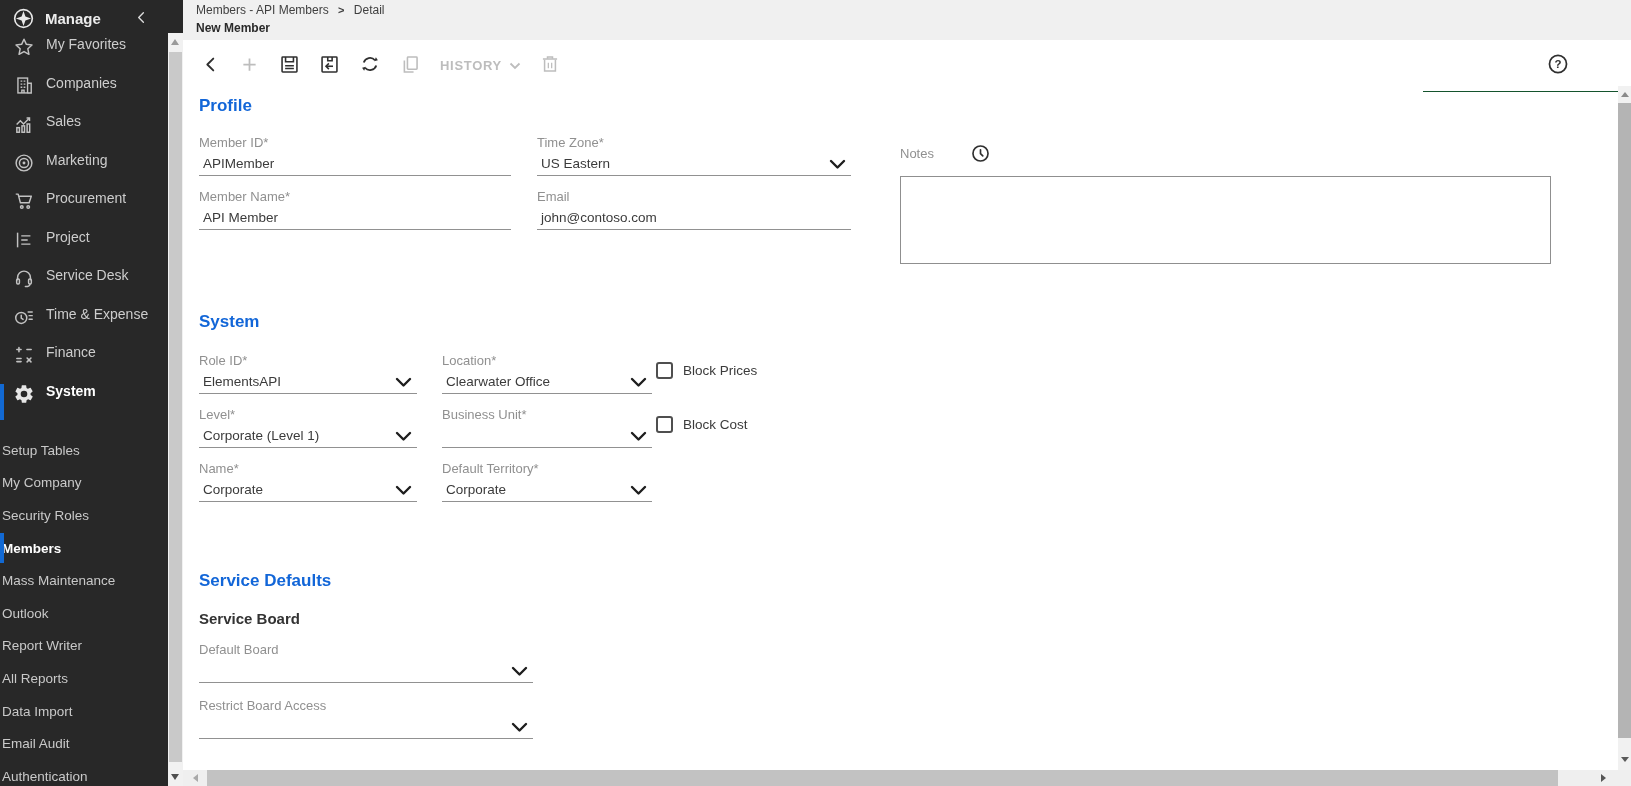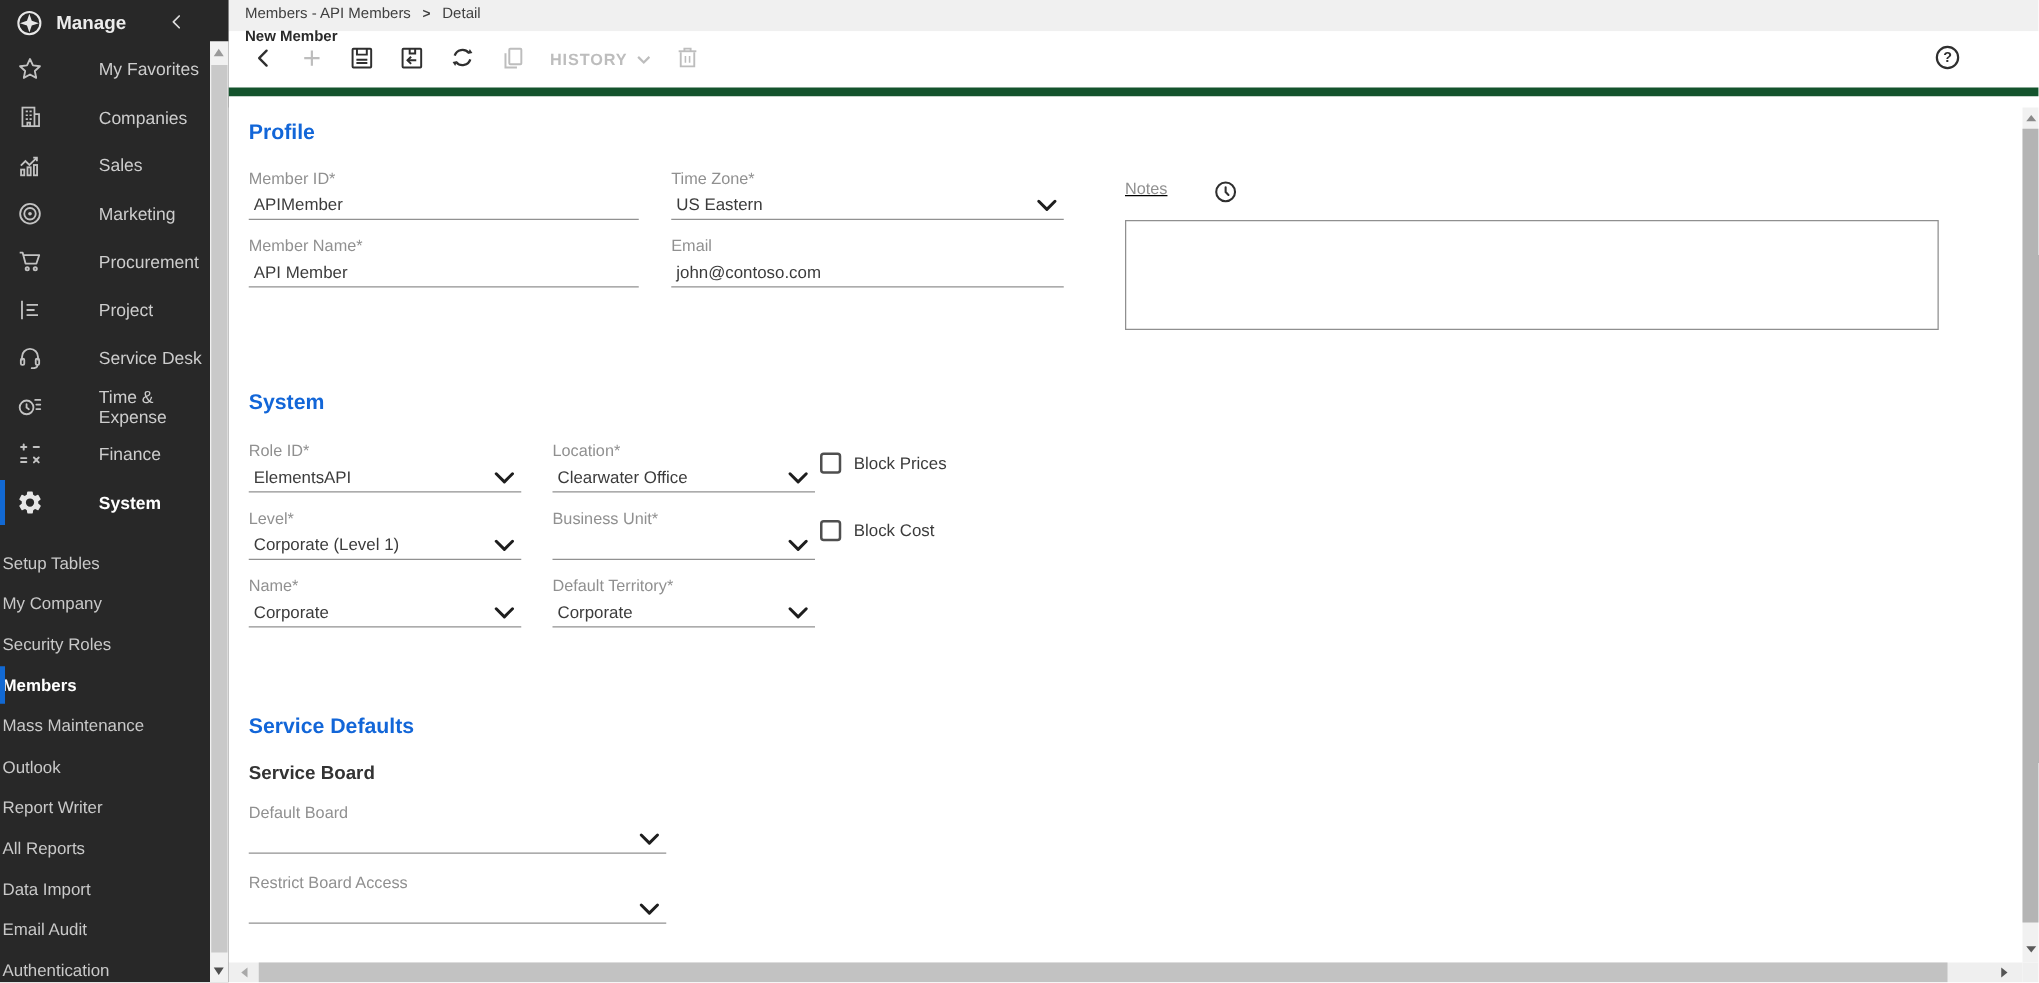--- a/index.html
+++ b/index.html
@@ -6,58 +6,58 @@
   html,body { margin:0; padding:0; background:#fff; }
   body { font-family:"Liberation Sans", sans-serif; }
   .screen { position:relative; width:1631px; height:786px; background:#fff; overflow:hidden; }
 
   
   .sidebar { position:absolute; left:0; top:0; width:183px; height:786px; background:#282828; overflow:hidden; }
   .side-header { position:relative; height:36px; display:flex; align-items:center; padding-left:12px; }
   .side-header .brand-label { color:#ececec; font-size:15px; font-weight:600; margin-left:10px; }
   .collapse-btn { position:absolute; left:134px; top:10px; width:16px; height:16px; cursor:pointer; }
   .nav { margin-top:0; }
-  .nav-item { position:relative; display:flex; align-items:center; height:38.5px; padding-left:13px; color:#cdcdcd; font-size:14px; cursor:pointer; width:168px;gap:33px; }
+  .nav-item { position:relative; display:flex; height:38.5px; padding-left:13px; color:#cdcdcd; font-size:14px; cursor:pointer; width:168px; }
   .nav-item .nav-icon { width:22px; height:22px; margin-right:11px; display:flex; align-items:center; justify-content:center; }
   .nav-item.active { color:#ffffff; font-weight:700; }
   .nav-item.active::before { content:""; position:absolute; left:0; top:1px; bottom:1px; width:4px; background:#1269d3; }
   .subnav { margin-top:13px; }
   .subnav-item { position:relative; display:flex; align-items:center; height:32.6px; padding-left:2px; color:#c9c9c9; font-size:13.5px; cursor:pointer; width:168px; }
   .subnav-item.active { color:#ffffff; font-weight:700; }
   .subnav-item.active::before { content:""; position:absolute; left:0; top:1px; bottom:1px; width:4px; background:#1269d3; }
 
   
   .side-scroll { position:absolute; right:0; top:33px; width:15px; height:753px; background:#f1f1f1; }
   .sarr-up { position:absolute; top:6px; left:3px; width:0; height:0; border-left:4.5px solid transparent; border-right:4.5px solid transparent; border-bottom:6px solid #9a9a9a; }
   .sthumb { position:absolute; top:19px; left:1px; width:13px; height:710px; background:#c9c9c9; }
   .sarr-down { position:absolute; bottom:6px; left:3px; width:0; height:0; border-left:4.5px solid transparent; border-right:4.5px solid transparent; border-top:6px solid #4f4f4f; }
 
   
   .main { position:absolute; left:183px; top:0; width:1448px; height:786px; }
-  .crumbbar { height:25px; background:#f0f0f0; padding:4px 0 0 13px; }
+  .crumbbar { height:40px; background:#f0f0f0; padding:4px 0 0 13px; }
   .crumb-line { font-size:12px; color:#3f3f3f; line-height:13px; }
   .crumb-line .crumb-link { cursor:pointer; }
   .crumb-line .sep { margin:0 6px; font-weight:700; font-size:11px; }
   .page-title { font-size:12px; font-weight:700; color:#2a2a2a; margin-top:4px; }
 
-  .toolbar { height:52px; background:#fff; border-bottom:7px solid #14532d; display:flex; align-items:center; padding-left:18px; }
+  .toolbar { height:52px; background:#fff; border-bottom:1px solid #14532d; display:flex; align-items:center; padding-left:18px; }
   .tbtn { background:none; border:none; padding:0; margin-right:19px; height:26px; display:flex; align-items:center; cursor:pointer; }
   .tbtn.text { color:#bdbdbd; font-weight:700; font-size:13px; letter-spacing:0.7px; font-family:"Liberation Sans", sans-serif; }
   .tbtn.text .caret { margin-left:7px; display:flex; align-items:center; }
   .help-btn { margin-left:auto; margin-right:62px; }
 
   .content { position:absolute; left:0; top:86px; width:1240px; height:684px; background:#fff; }
   .section-title { position:absolute; font-size:17px; font-weight:700; color:#1266d8; }
   .subsection-title { position:absolute; font-size:15px; font-weight:700; color:#333333; }
 
   .field { position:absolute; }
   .flabel { font-size:13px; color:#909090; line-height:16px; }
   .fvalue { position:relative; height:25px; border-bottom:1px solid #919191; font-size:13.5px; color:#3b3b3b; display:flex; align-items:center; padding-left:4px; }
   .fvalue .chev { position:absolute; right:5px; bottom:6px; width:17px; height:11px; }
-  .notes-head { position:absolute; left:717px; top:57px; display:flex; align-items:flex-start;text-decoration:underline; }
+  .notes-head { position:absolute; left:717px; top:57px; display:flex; align-items:center; }
   .notes-head .flabel { margin-right:36px; }
   .notes-box { position:absolute; left:717px; top:90px; width:651px; height:88px; border:1px solid #8f8f8f; resize:none; background:#fff; font-family:"Liberation Sans", sans-serif; font-size:13px; color:#3b3b3b; padding:6px; }
   .checkbox-row { position:absolute; display:flex; align-items:center; cursor:pointer; }
   .cbox { width:17px; height:17px; border:2px solid #4f4f4f; border-radius:3px; background:#fff; margin-right:10px; flex:none; }
   .cblabel { font-size:13.5px; color:#3b3b3b; }
 
   
   .v-scroll { position:absolute; left:1435px; top:86px; width:13px; height:684px; background:#f1f1f1; }
   .varr-up { position:absolute; top:6px; left:2.5px; width:0; height:0; border-left:4px solid transparent; border-right:4px solid transparent; border-bottom:5.5px solid #8a8a8a; }
   .vthumb { position:absolute; top:17px; left:0; width:13px; height:635px; background:#b4b4b4; }

